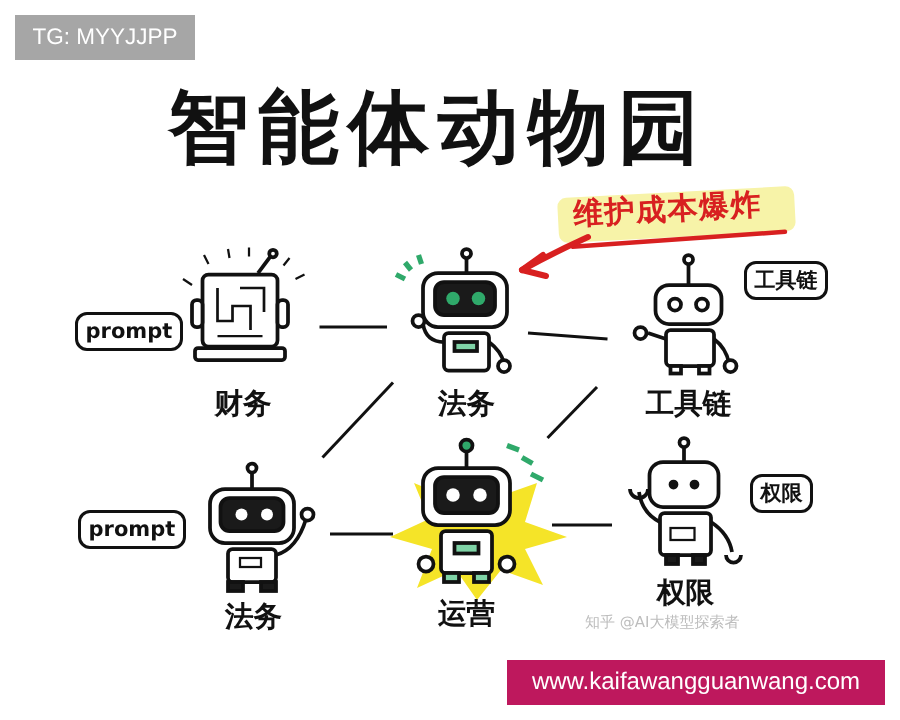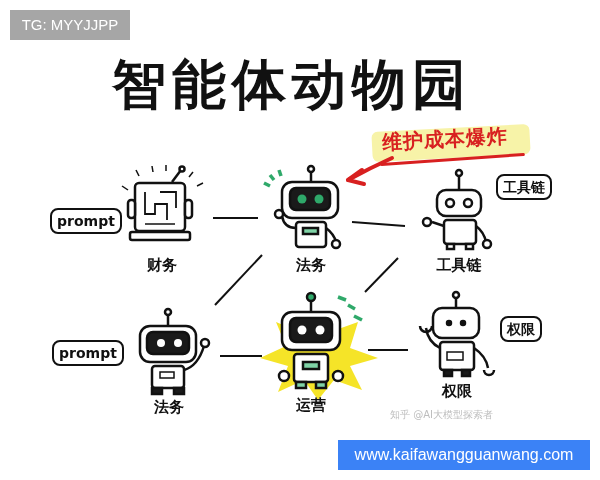--- a/index.html
+++ b/index.html
@@ -3,24 +3,24 @@
 <meta charset="utf-8">
 <style>
   html,body{margin:0;padding:0;}
   body{width:600px;height:480px;background:#ffffff;position:relative;overflow:hidden;font-family:"DejaVu Sans",sans-serif;}
   .tg{position:absolute;left:10px;top:10px;width:120px;height:30px;background:#a6a6a6;color:#fff;font-family:"Liberation Sans",sans-serif;font-size:15px;line-height:30px;text-align:center;}
   .title{position:absolute;left:62px;top:40px;width:460px;text-align:center;font-size:54px;font-weight:bold;letter-spacing:6px;color:#111;line-height:90px;}
   .hl{position:absolute;left:372px;top:128px;width:158px;height:30px;background:#f7f3a8;border-radius:6px;transform:rotate(-3deg);}
   .callout{position:absolute;left:382px;top:126px;font-size:20px;font-weight:bold;color:#d82020;letter-spacing:1px;transform:rotate(-3deg);}
   .callout-line{position:absolute;left:380px;top:158px;width:145px;height:3px;background:#d82020;transform:rotate(-4deg);border-radius:2px;}
   svg.scene{position:absolute;left:0;top:0;}
-  .label{position:absolute;font-size:15px;font-weight:bold;color:#111;text-align:center;width:90px;}
+  .label{position:absolute;font-size:19px;font-weight:bold;color:#111;text-align:center;width:90px;}
   .bubble{position:absolute;border:2px solid #111;border-radius:8px;background:#fff;font-size:14px;font-weight:bold;color:#111;padding:1px 5px;line-height:20px;}
   .wm{position:absolute;left:390px;top:408px;font-size:10px;color:#bdbdbd;}
-  .site{position:absolute;left:338px;top:440px;width:252px;height:30px;background:#3b82f6;color:#fff;font-family:"Liberation Sans",sans-serif;font-size:16px;line-height:30px;text-align:center;}
+  .site{position:absolute;left:338px;top:440px;width:252px;height:30px;background:#be185d;color:#fff;font-family:"Liberation Sans",sans-serif;font-size:16px;line-height:30px;text-align:center;}
 </style>
 </head>
 <body>
 
 <div class="tg">TG: MYYJJPP</div>
 <div class="title">智能体动物园</div>
 
 <div class="hl"></div>
 <div class="callout">维护成本爆炸</div>
 <div class="callout-line"></div>

